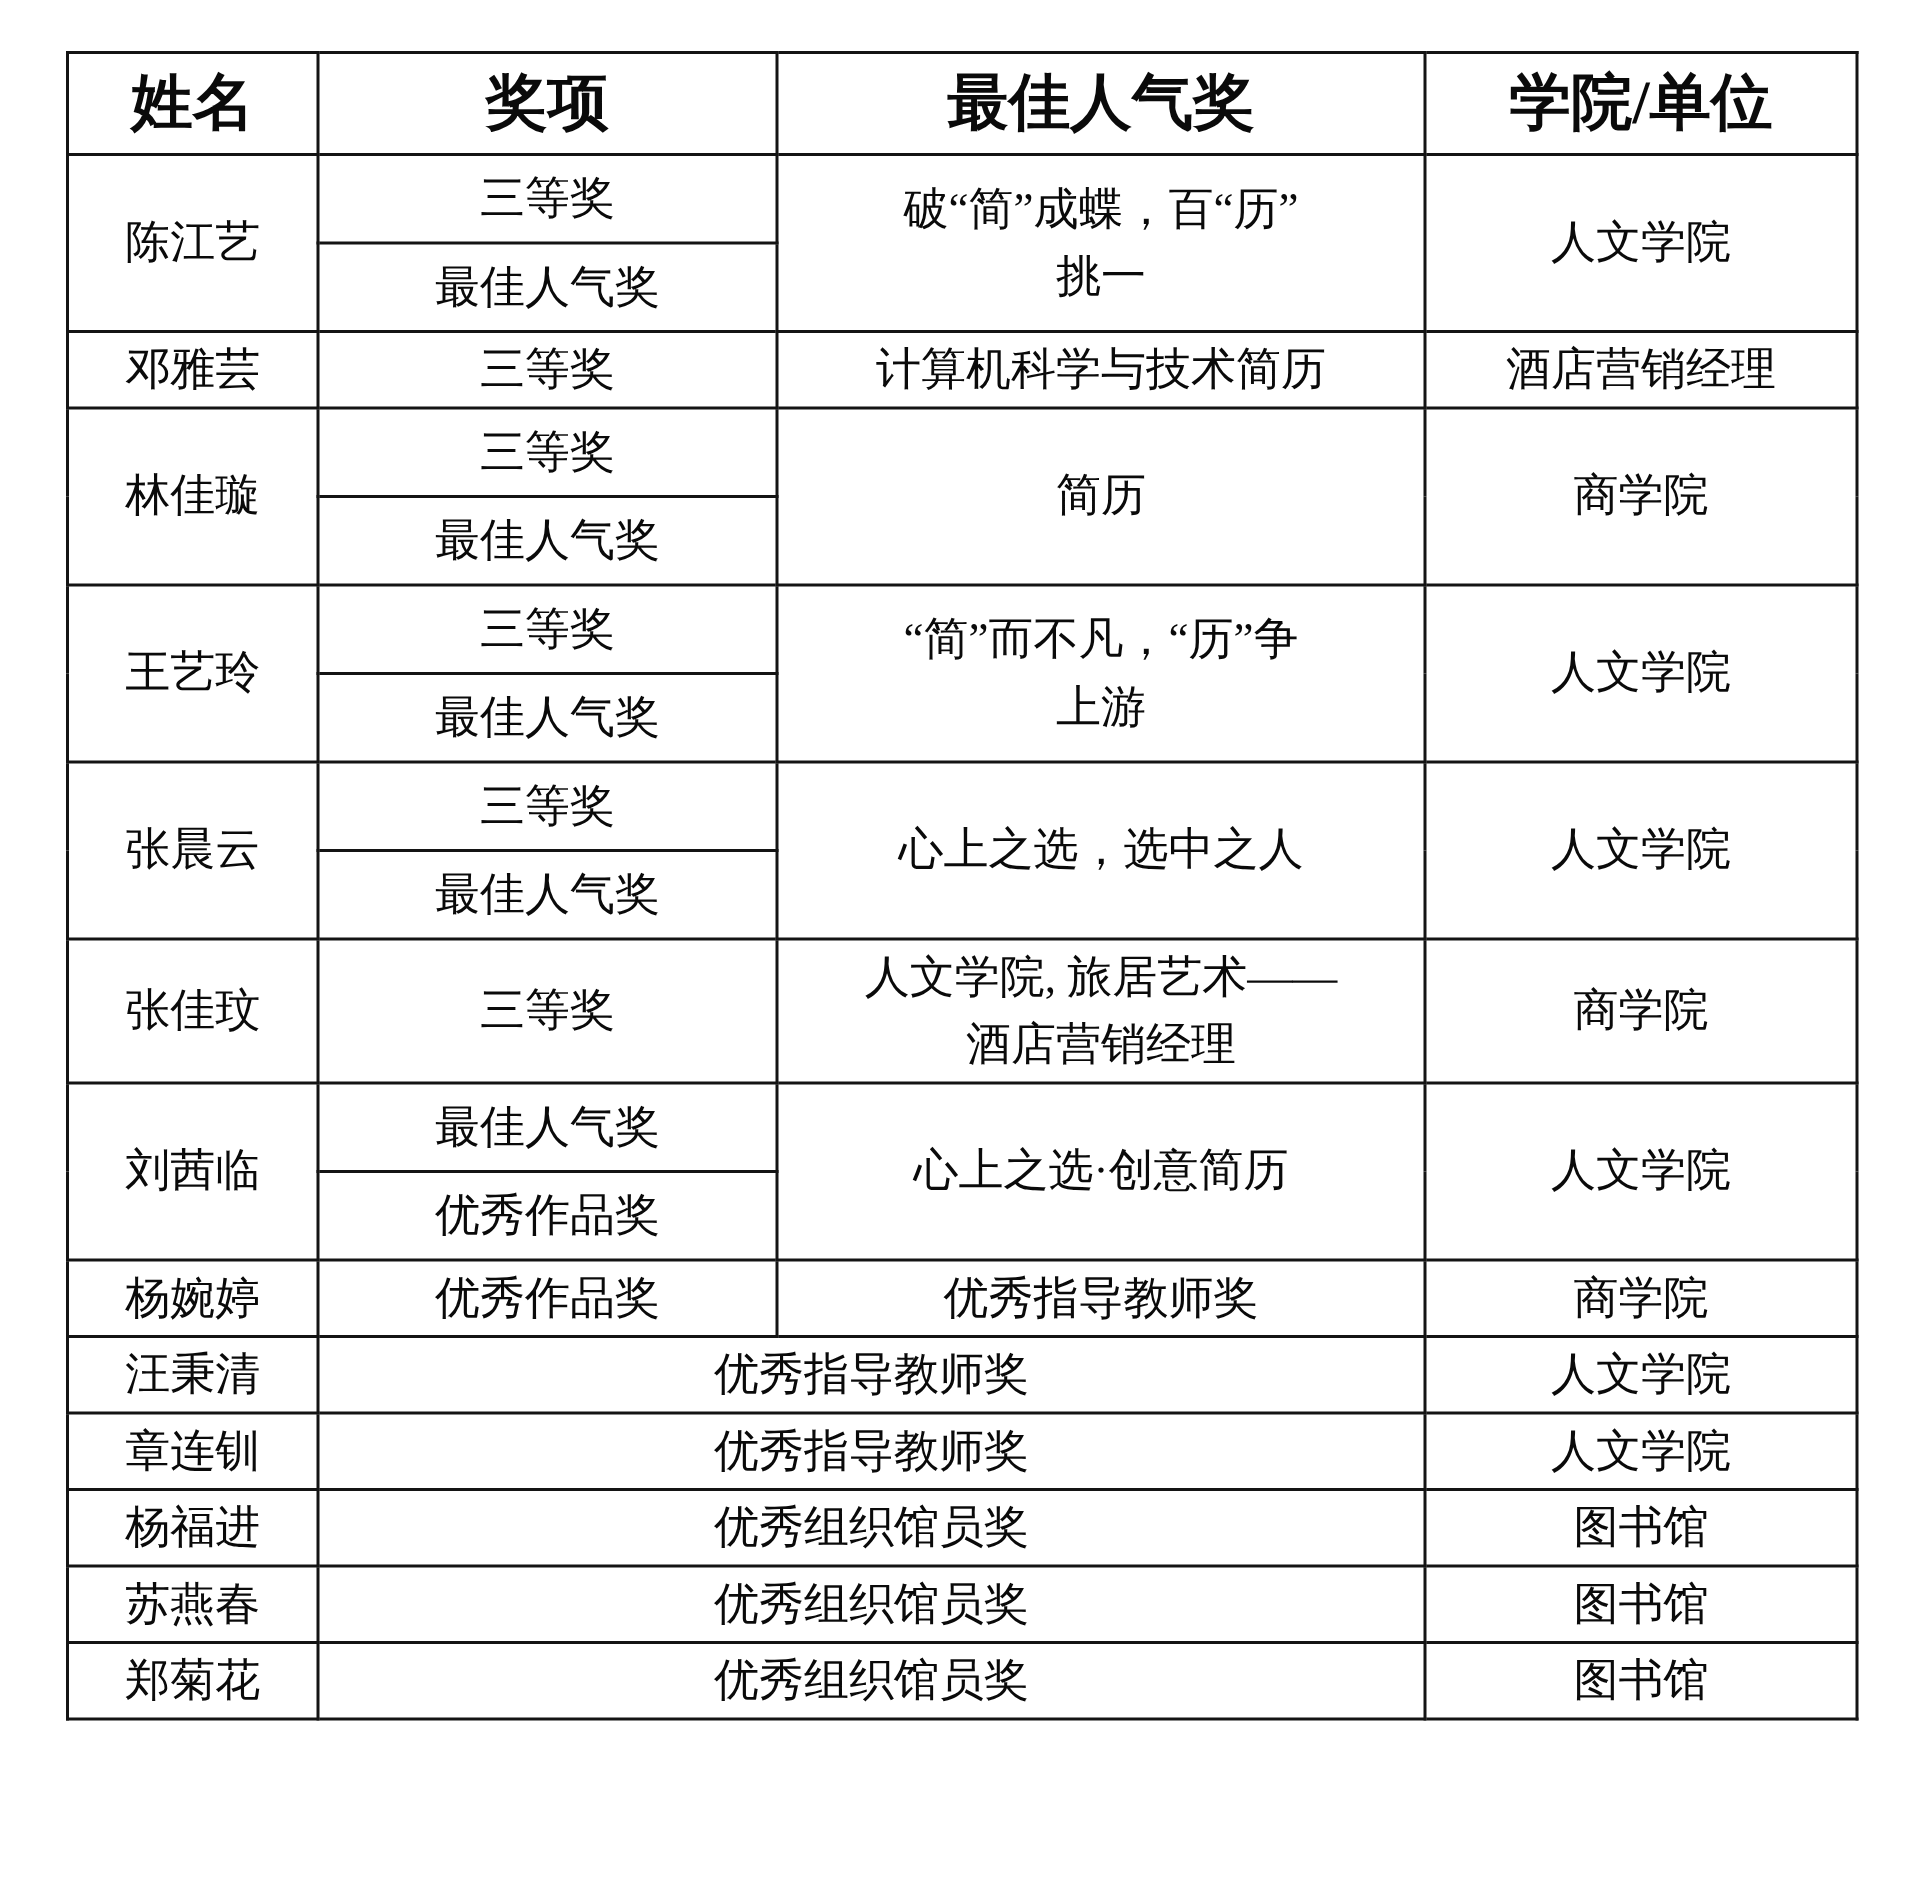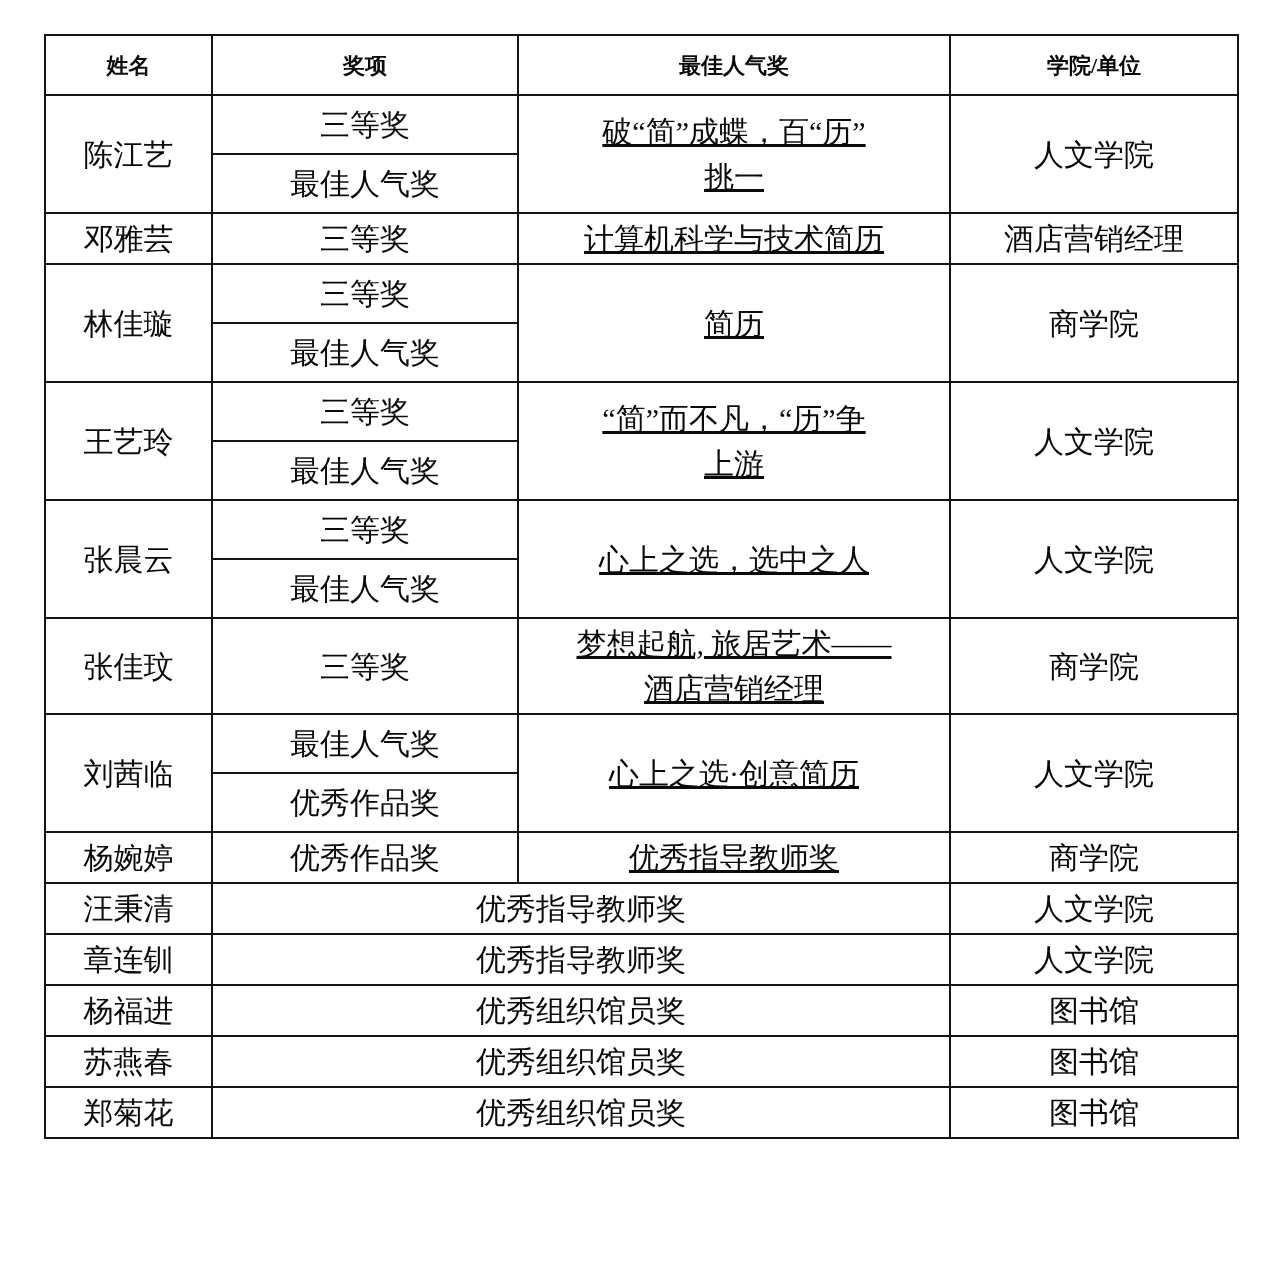--- a/index.html
+++ b/index.html
@@ -28,27 +28,27 @@
     border: 2px solid #141414;
     text-align: center;
     vertical-align: middle;
     font-size: 30px;
     line-height: 1.5;
     padding: 2px 10px;
     overflow: hidden;
   }
   th {
     font-weight: bold;
-    font-size: 22px;
+    font-size: 41px;
   }
   tr.hdr    { height: 60px; }
   tr.single { height: 45px; }
   tr.sub    { height: 59px; }
   tr.tall   { height: 90px; }
-  td.work   { white-space: pre-line; text-decoration: underline; }
+  td.work   { white-space: pre-line; }
 </style>
 </head>
 <body>
 
 <div class="page">
   <table class="awards">
     <colgroup>
       <col style="width:167px">
       <col style="width:306px">
       <col style="width:432px">
@@ -108,21 +108,21 @@
       <td rowspan="2" class="work">心上之选，选中之人</td>
       <td rowspan="2">人文学院</td>
     </tr>
     <tr class="sub">
       <td>最佳人气奖</td>
     </tr>
 
     <tr class="tall">
       <td>张佳玟</td>
       <td>三等奖</td>
-      <td class="work">梦想起航, 旅居艺术——
+      <td class="work">人文学院, 旅居艺术——
 酒店营销经理</td>
       <td>商学院</td>
     </tr>
 
     <tr class="sub">
       <td rowspan="2">刘茜临</td>
       <td>最佳人气奖</td>
       <td rowspan="2" class="work">心上之选·创意简历</td>
       <td rowspan="2">人文学院</td>
     </tr>

